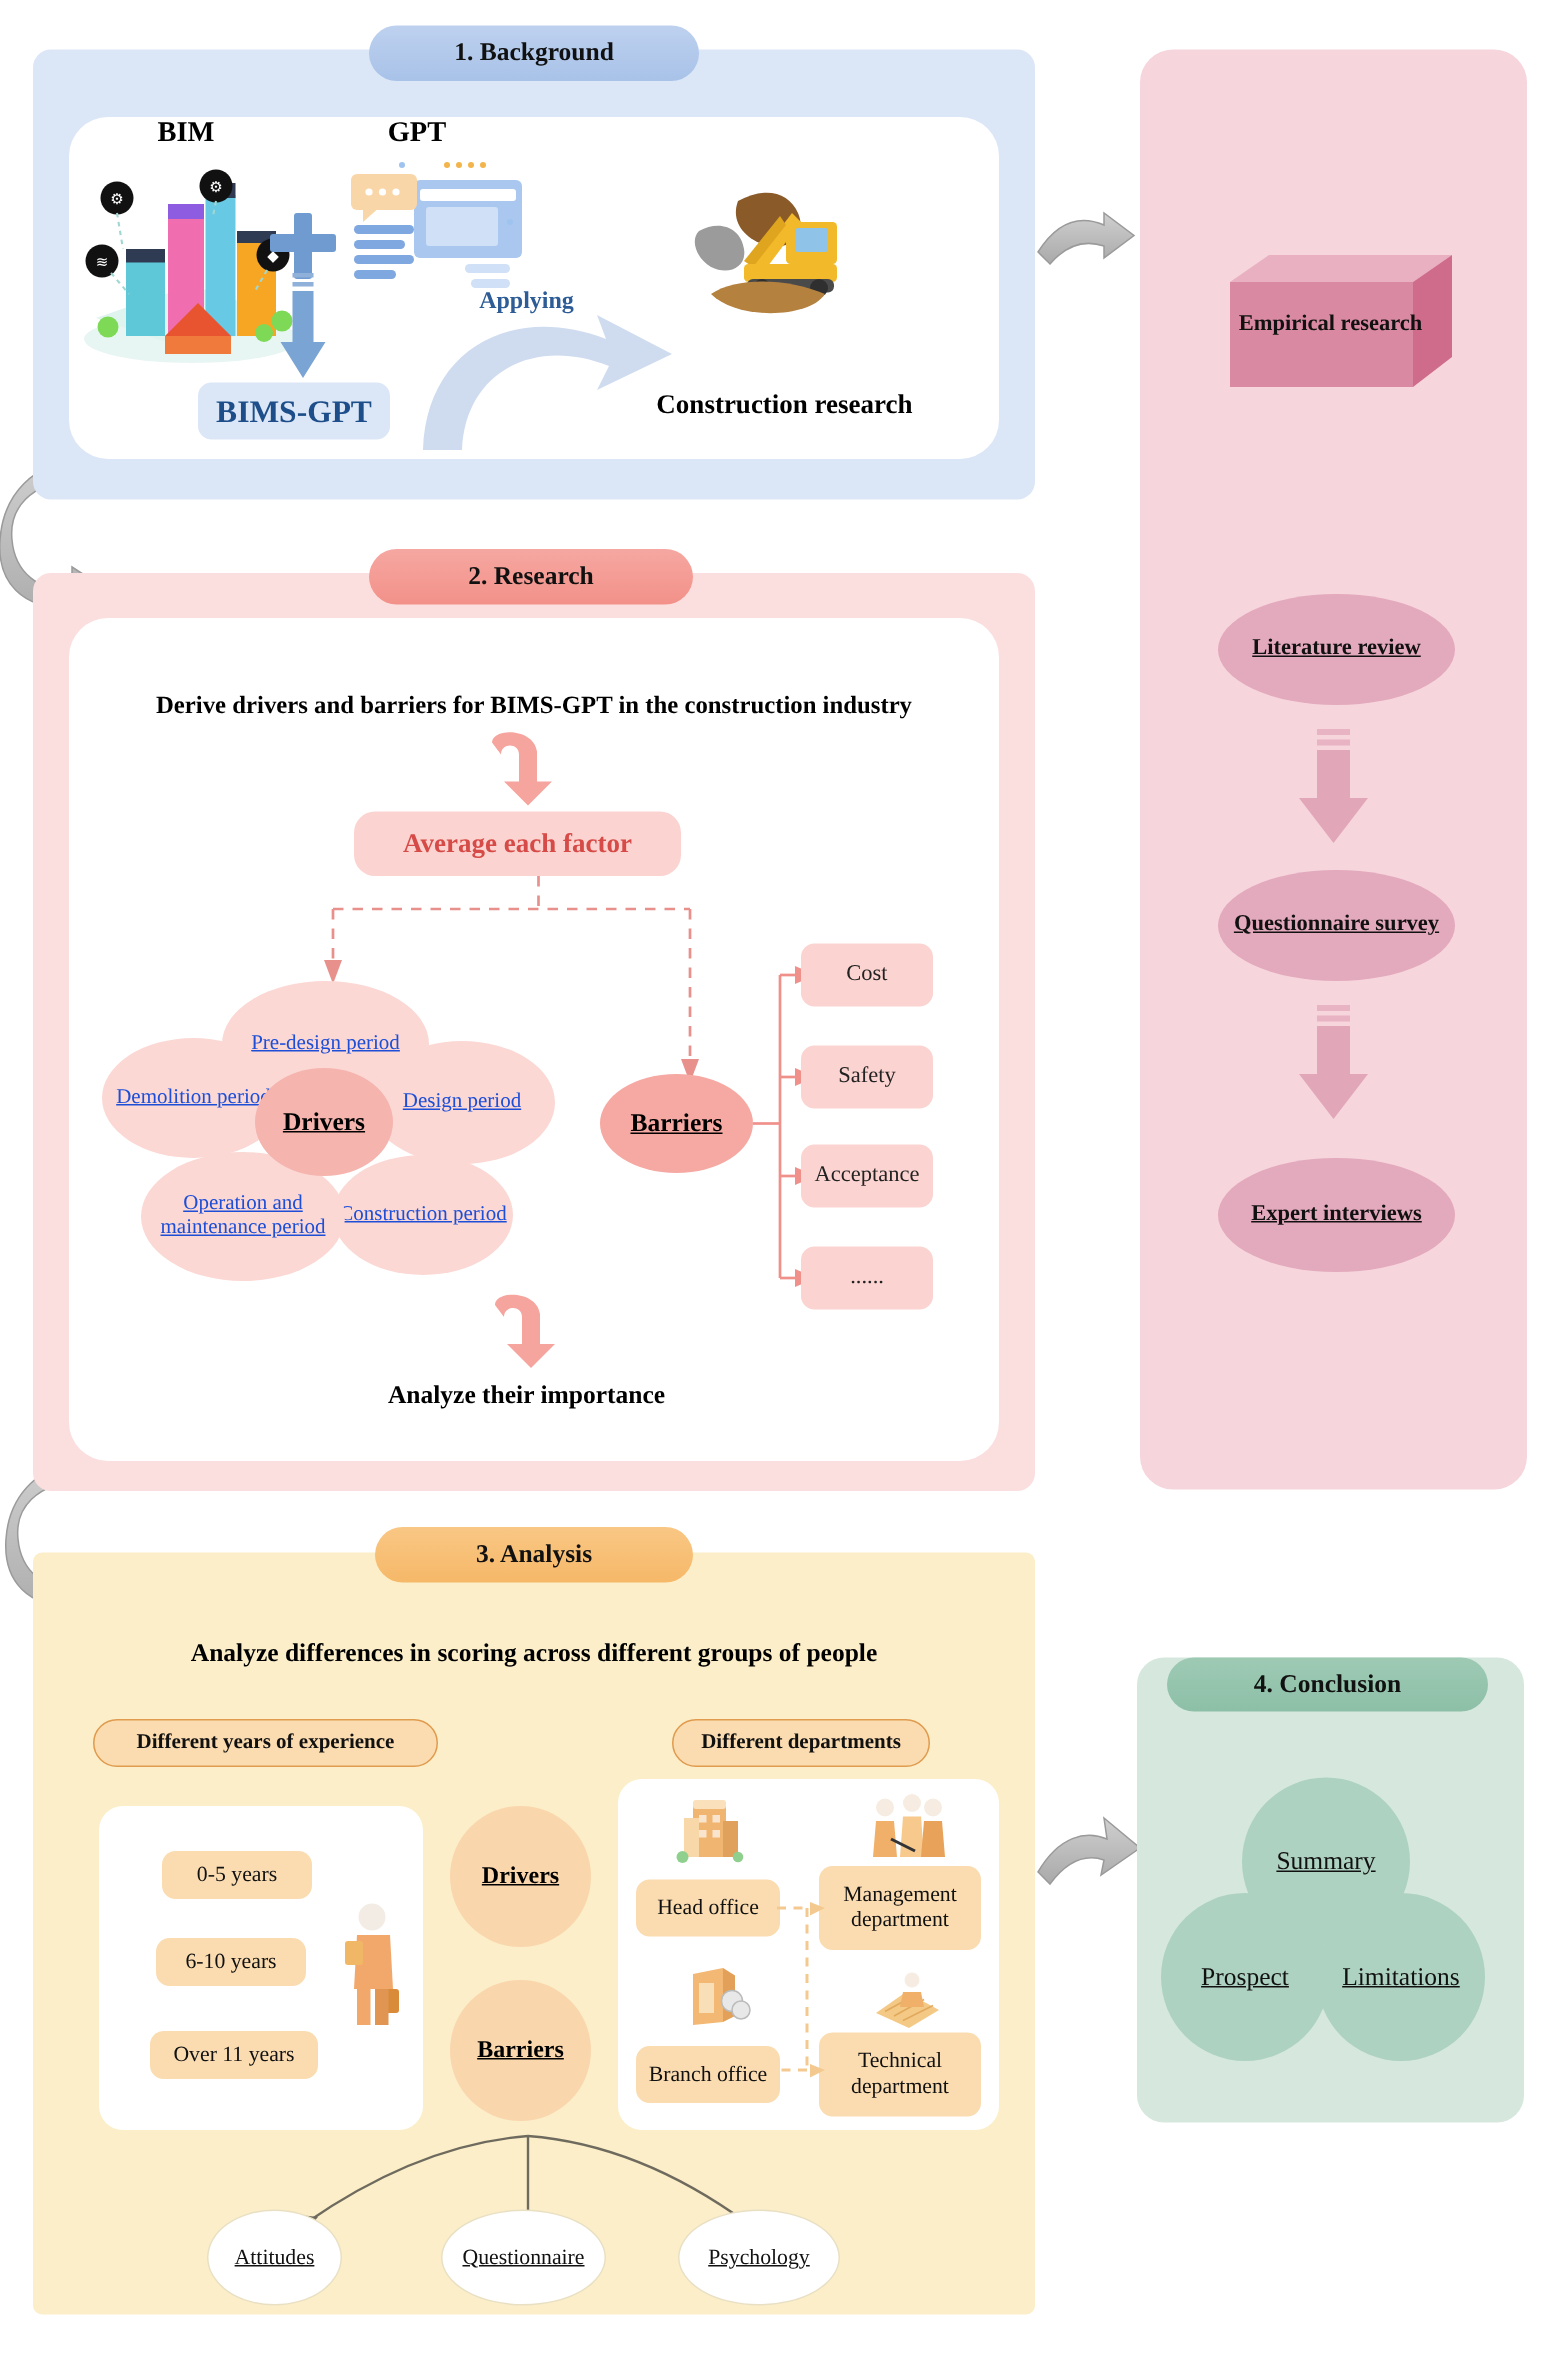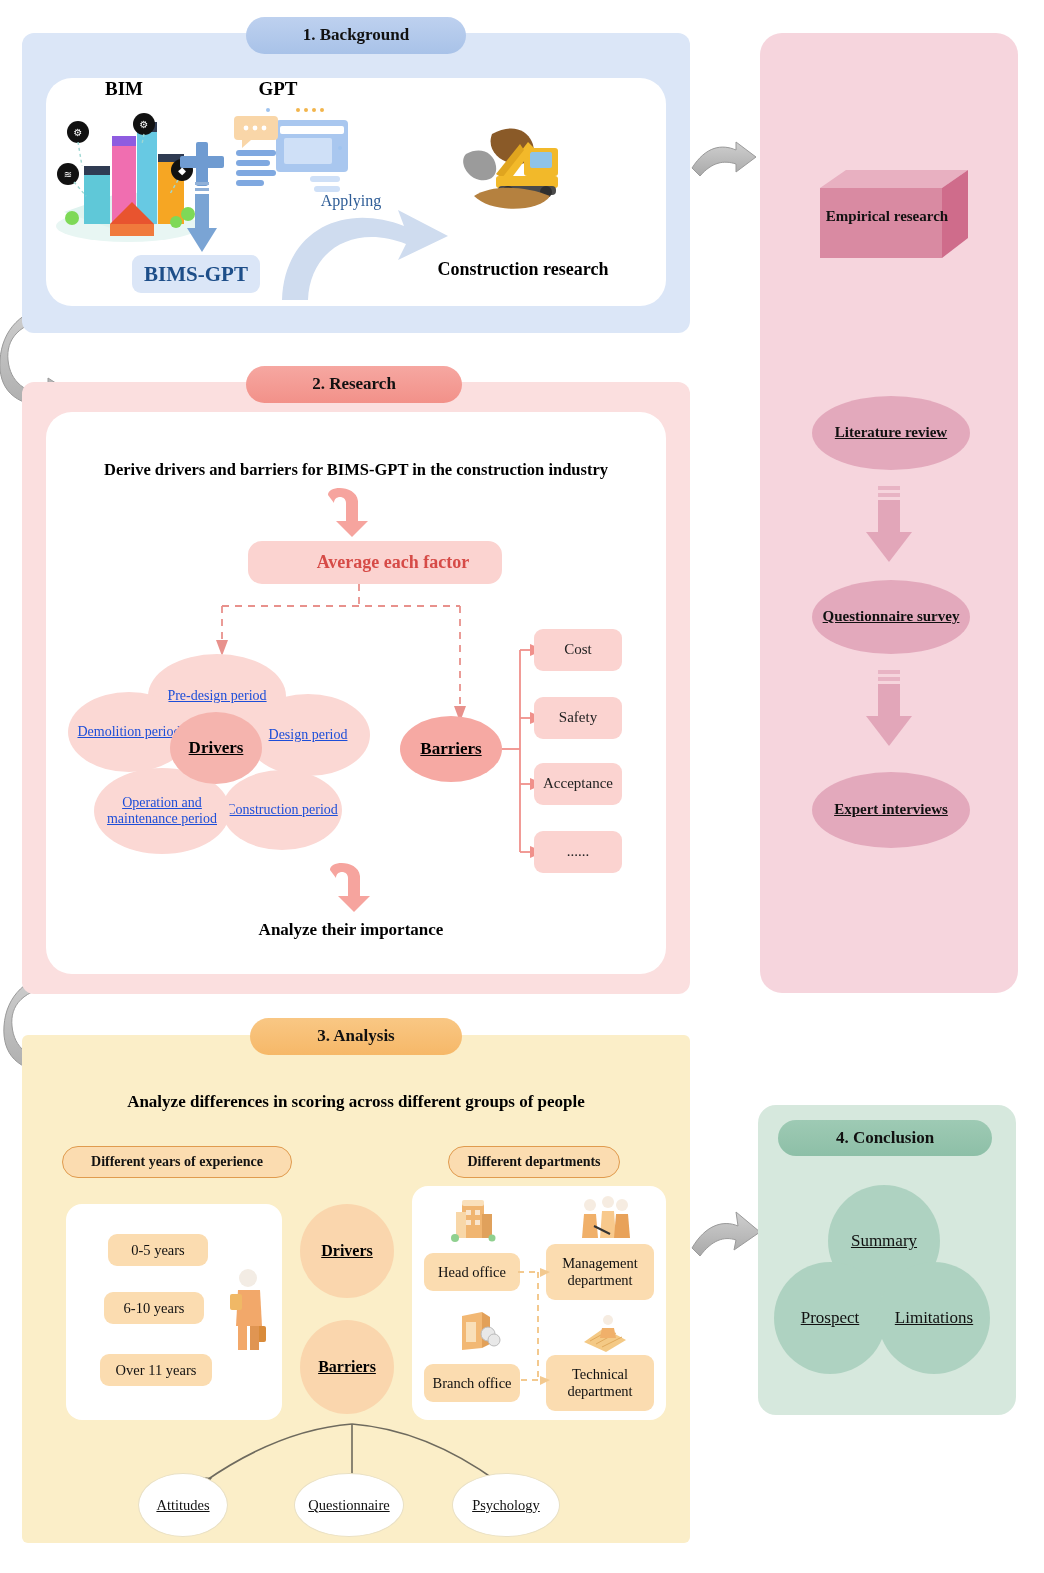--- a/index.html
+++ b/index.html
@@ -33,31 +33,31 @@
   #bg-panel{left:22px;top:33px;width:668px;height:300px;
     background:#dbe6f7;border-radius:12px;}
   #bg-inner{left:46px;top:78px;width:620px;height:228px;}
   #bg-title{left:246px;top:17px;width:220px;height:37px;
     background:linear-gradient(180deg,#bed1ef 0%,#a8c2e8 100%);font-size:17px;}
   #bim-label{left:78px;top:76px;width:92px;height:26px;font-weight:bold;font-size:19px;}
   #gpt-label{left:232px;top:76px;width:92px;height:26px;font-weight:bold;font-size:19px;}
   #bimsgpt{left:132px;top:255px;width:128px;height:38px;
     background:#dbe6f7;border-radius:9px;color:#1d4e89;font-size:21px;font-weight:bold;}
   #applying{left:302px;top:190px;width:98px;height:22px;color:#2d5c96;
-    font-weight:normal;font-size:16px;}
+    font-weight:bold;font-size:16px;}
   #constr-ind{left:418px;top:257px;width:210px;height:26px;font-weight:bold;font-size:18px;}
 
   
   #rs-panel{left:22px;top:382px;width:668px;height:612px;background:#fbdfdf;border-radius:12px;}
   #rs-inner{left:46px;top:412px;width:620px;height:562px;}
   #rs-title{left:246px;top:366px;width:216px;height:37px;
     background:linear-gradient(180deg,#f6a7a1 0%,#f29189 100%);font-size:17px;}
   #derive{left:60px;top:458px;width:592px;height:24px;font-weight:bold;font-size:16.5px;}
-  #avg-factor{left:248px;top:541px;width:218px;height:43px;background:#fbd3d0;
-    border-radius:14px;color:#d64b47;font-weight:bold;font-size:18px;padding-left:36px;}
+  #avg-factor{left:236px;top:541px;width:218px;height:43px;background:#fbd3d0;
+    border-radius:14px;color:#d64b47;font-weight:bold;font-size:18px;}
   #drivers-core{left:170px;top:712px;width:92px;height:72px;background:#f5b4ae;
     font-weight:bold;font-size:17px;z-index:4;}
   #barriers-core{left:400px;top:716px;width:102px;height:66px;background:#f6a9a3;
     font-weight:bold;font-size:17px;z-index:4;}
   .petal{background:#fbd8d4;z-index:2;font-size:14px;color:#1d4ed8;}
   .bbox{background:#fbd3d0;color:#222;font-size:15px;width:88px;height:42px;}
   #analyze-imp{left:205px;top:918px;width:292px;height:24px;font-weight:bold;font-size:17px;}
 
   
   #an-panel{left:22px;top:1035px;width:668px;height:508px;background:#fbeec8;border-radius:6px;}
@@ -76,21 +76,21 @@
 
   
   #emp-panel{left:760px;top:33px;width:258px;height:960px;background:#f6d5dd;border-radius:22px;}
   #emp-cube-label{left:820px;top:175px;width:134px;height:82px;font-weight:bold;
     font-size:15px;color:#111;z-index:4;}
   .pinkell{background:#e3a9bc;font-weight:bold;font-size:15px;color:#111;}
 
   
   #cn-panel{left:758px;top:1105px;width:258px;height:310px;background:#d6e8dd;border-radius:18px;}
   #cn-title{left:778px;top:1105px;width:214px;height:36px;
-    background:linear-gradient(180deg,#9ecab4 0%,#8dbfa7 100%);font-size:17px;margin-top:15px;}
+    background:linear-gradient(180deg,#9ecab4 0%,#8dbfa7 100%);font-size:17px;}
   .grcircle{background:#aed2c1;font-size:17px;color:#111;}
 </style>
 </head>
 <body>
 
 <div class="stage">
 
   <svg width="1044" height="1573">
     <defs>
       <linearGradient id="gGrey" x1="0" y1="0" x2="0" y2="1">

